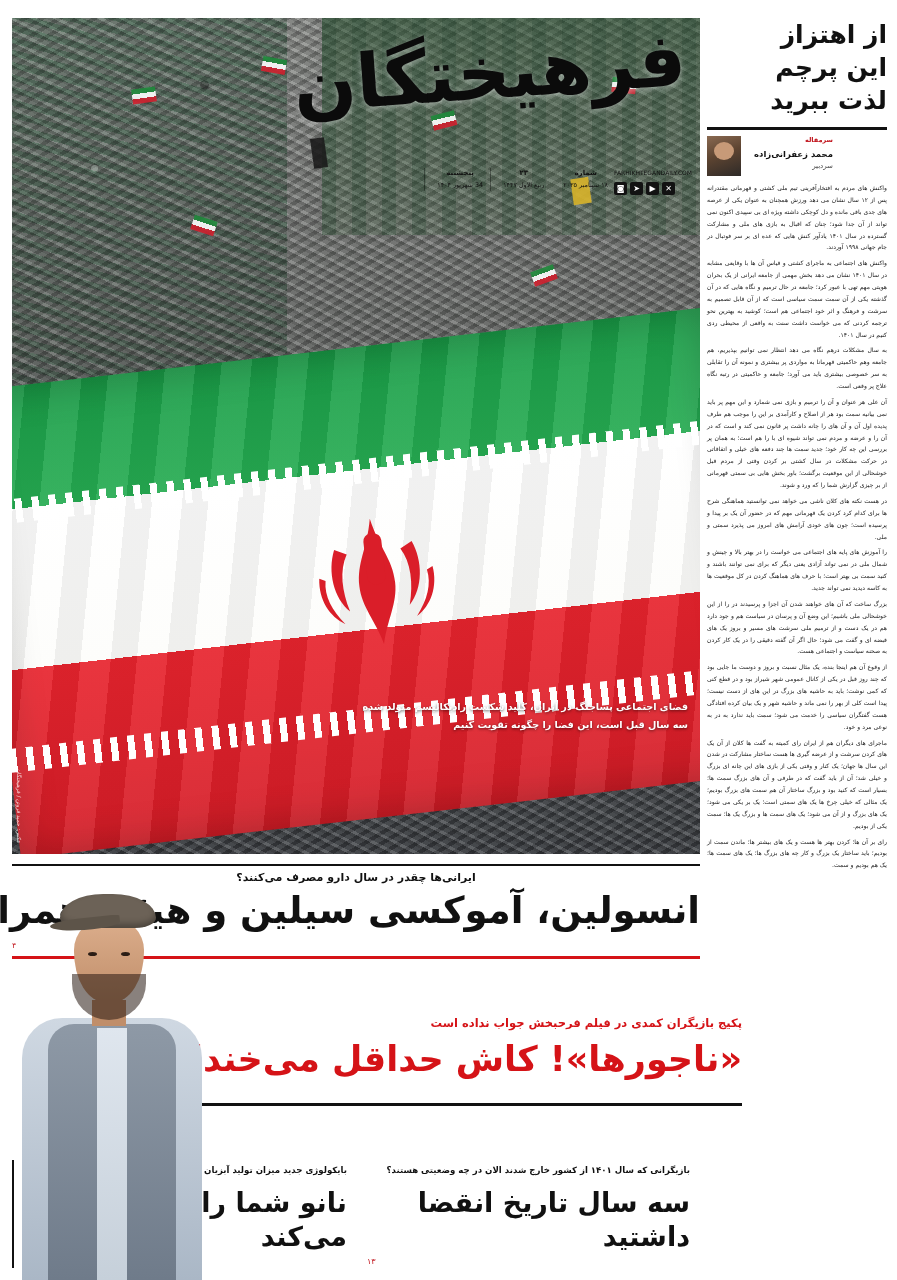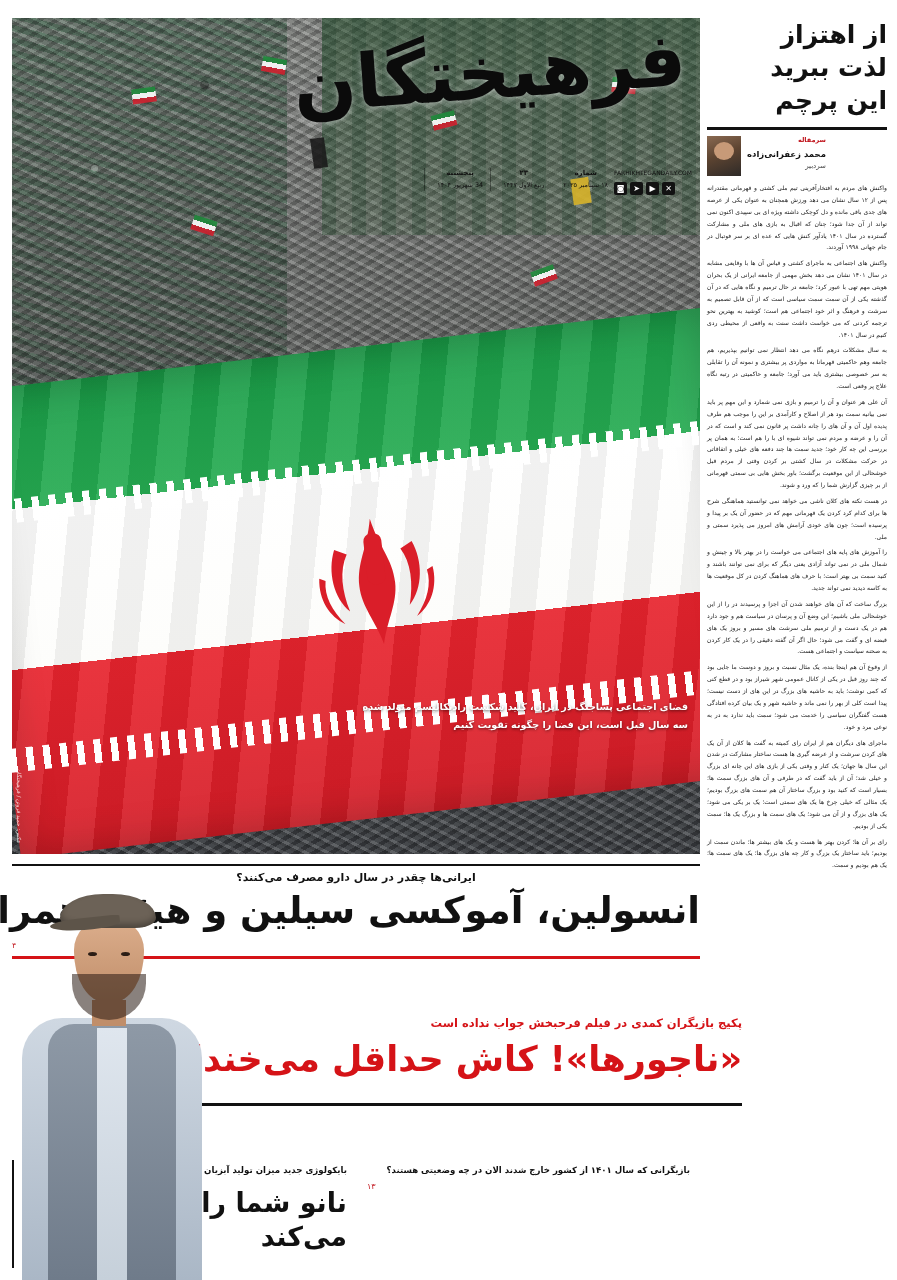--- a/index.html
+++ b/index.html
@@ -19,21 +19,21 @@
   }
   .edit-head {
     text-align:right; direction:rtl;
     font-weight:bold; color:#111;
     font-size:25px; line-height:1.32;
     letter-spacing:-0.5px;
   }
   .edit-head div { white-space:nowrap; }
   .edit-rule { height:3px; background:#111; margin:10px 0 6px 0; }
 
-  .byline { display:flex; flex-direction:row-reverse; align-items:flex-start; gap:6px; margin-bottom:6px; }
+  .byline { display:flex; flex-direction:row-reverse; align-items:flex-start; gap:13px; margin-bottom:6px; }
   .byline-photo {
     width:34px; height:40px; flex:0 0 34px;
     background:linear-gradient(160deg,#8a6a52 0%,#5d4431 45%,#2e2a28 100%);
     position:relative; overflow:hidden;
   }
   .byline-photo:after{
     content:""; position:absolute; left:7px; top:6px; width:20px; height:18px;
     border-radius:50%; background:#c79a78;
   }
   .byline-txt { text-align:right; direction:rtl; line-height:1.5; }
@@ -239,22 +239,22 @@
   }
 </style>
 </head>
 <body>
 
 <div class="page">
 
   <div class="edit-col">
     <div class="edit-head">
       <div>از اهتزاز</div>
+      <div>این پرچم</div>
       <div>لذت ببرید</div>
-      <div>این پرچم</div>
     </div>
     <div class="edit-rule"></div>
 
     <div class="byline">
       <div class="byline-photo"></div>
       <div class="byline-txt">
         <div class="byline-tag">سرمقاله</div>
         <div class="byline-name">محمد زعفرانی‌زاده</div>
         <div class="byline-role">سردبیر</div>
       </div>
@@ -360,20 +360,21 @@
   </div>
 
   <div class="teasers">
     <div class="teaser left-border">
       <div class="kick">بایکولوژی جدید میزان تولید آبزیان دو برابر می‌شود، شاید ماهی ارزان شود!</div>
       <div class="head">نانو شما را ماهی خور می‌کند</div>
       <div class="pagenum">۶</div>
     </div>
     <div class="teaser">
       <div class="kick">بازیگرانی که سال ۱۴۰۱ از کشور خارج شدند الان در چه وضعیتی هستند؟</div>
+      <div class="head">سه سال تاریخ انقضا داشتید</div>
       <div class="pagenum">۱۳</div>
     </div>
   </div>
 
   <div class="cutout">
     <div class="cut-shirt"></div>
     <div class="cut-vest"></div>
     <div class="cut-neck"></div>
     <div class="cut-face">
       <div class="cut-eye l"></div>

